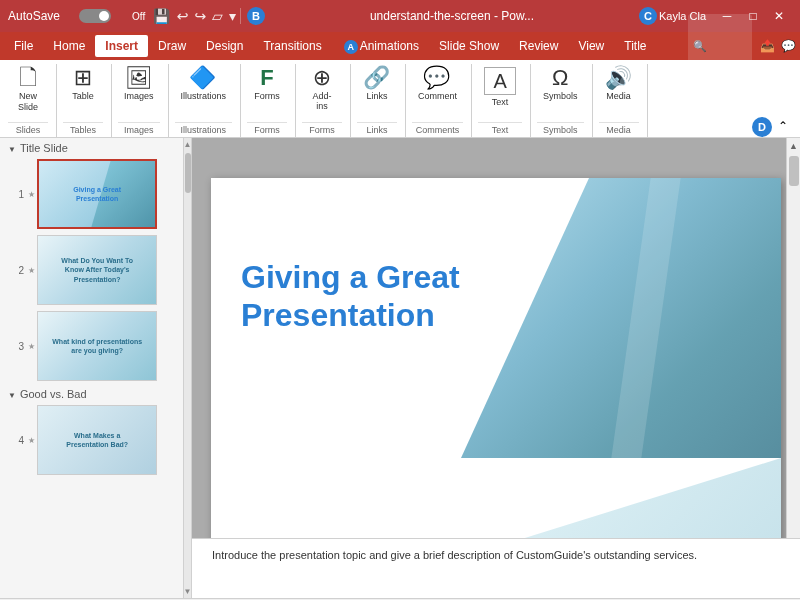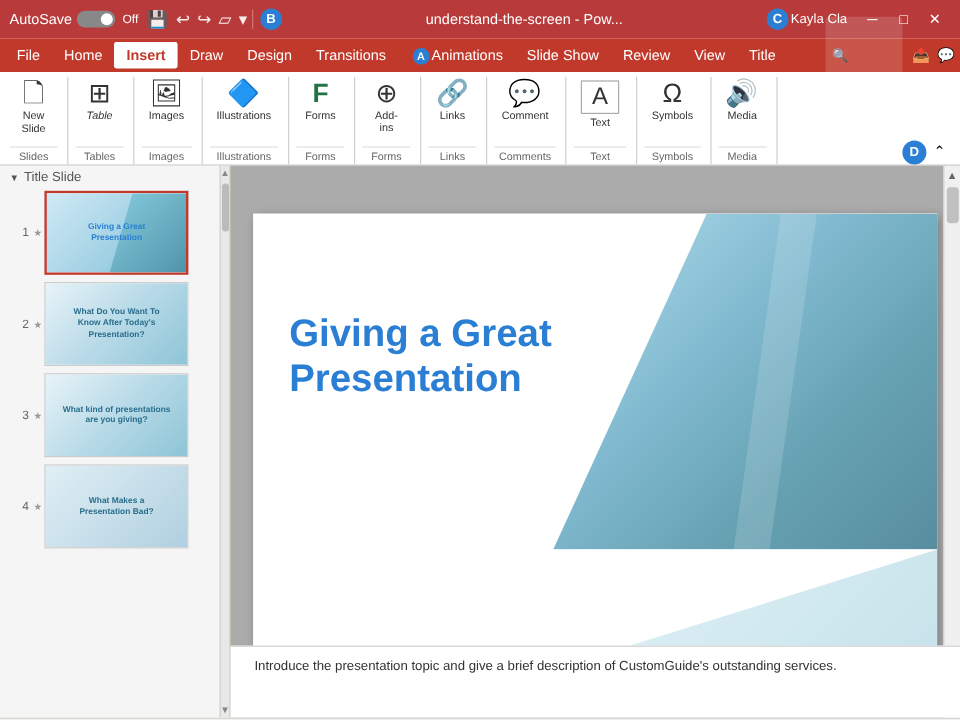--- a/index.html
+++ b/index.html
@@ -11,21 +11,21 @@
       background: #b83a3a;
       display: flex;
       align-items: center;
       padding: 0 8px;
       color: white;
       font-size: 12px;
     }
     #title-bar .autosave-area {
       display: flex;
       align-items: center;
-      gap: 4px;
+      gap: 19px;
       margin-right: 8px;
     }
     #autosave-toggle {
       background: #888;
       border-radius: 8px;
       width: 32px;
       height: 14px;
       display: flex;
       align-items: center;
       padding: 0 2px;
@@ -134,21 +134,21 @@
       width: 20px; height: 20px; border-radius: 50%;
       background: #2a7fd4; color: white;
       font-weight: bold; font-size: 11px;
       position: relative;
     }
 
     
     #content-area {
       display: flex;
       height: 460px;
-      background: #fde047;
+      background: #fef9c3;
     }
 
     
     #slide-panel {
       width: 192px;
       background: #f5f5f5;
       border-right: 1px solid #d0d0d0;
       overflow-y: hidden;
       display: flex;
       flex-direction: column;
@@ -363,21 +363,21 @@
           <span style="font-size:9px;line-height:1.2;text-align:center;">New<br>Slide</span>
         </div>
       </div>
       <div class="ribbon-group-label">Slides</div>
     </div>
 
     <div class="ribbon-group">
       <div class="ribbon-items">
         <div class="ribbon-btn">
           <div class="ribbon-btn-icon">⊞</div>
-          <span style="font-size:9px;font-style:italic;">Table</span>
+          <span style="font-size:9px;">Table</span>
         </div>
       </div>
       <div class="ribbon-group-label">Tables</div>
     </div>
 
     <div class="ribbon-group">
       <div class="ribbon-items">
         <div class="ribbon-btn">
           <div class="ribbon-btn-icon">🖼</div>
           <span style="font-size:9px;">Images</span>
@@ -508,20 +508,23 @@
         <div class="slide-item">
           <span class="slide-num">3</span>
           <span class="slide-star">★</span>
           <div class="slide-thumb-wrapper">
             <div class="slide-thumb">
               <span class="slide-thumb-text">What kind of presentations<br>are you giving?</span>
             </div>
           </div>
         </div>
 
+        <div class="slide-section-label">
+          <span class="triangle">▼</span>Good vs. Bad
+        </div>
         <div class="slide-item">
           <span class="slide-num">4</span>
           <span class="slide-star">★</span>
           <div class="slide-thumb-wrapper">
             <div class="slide-thumb" style="background:linear-gradient(135deg,#e0eff5,#b0d0e0);">
               <span class="slide-thumb-text">What Makes a<br>Presentation Bad?</span>
             </div>
           </div>
         </div>
 

